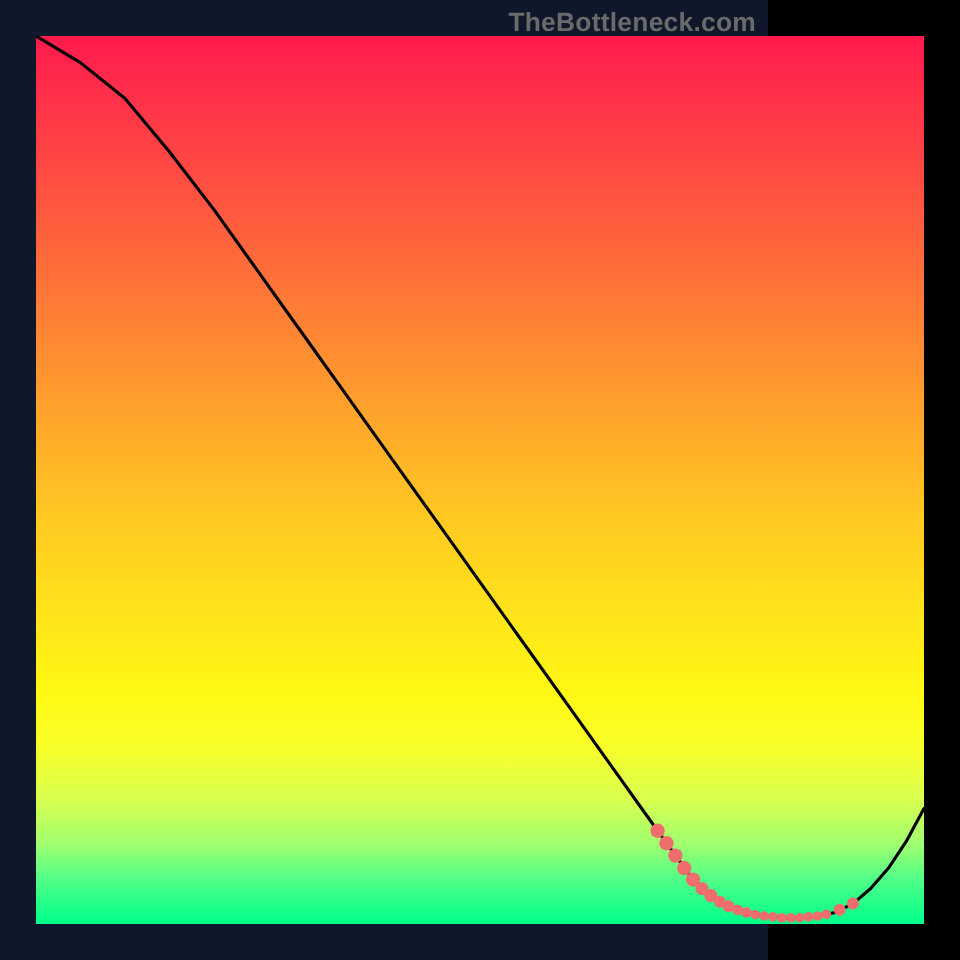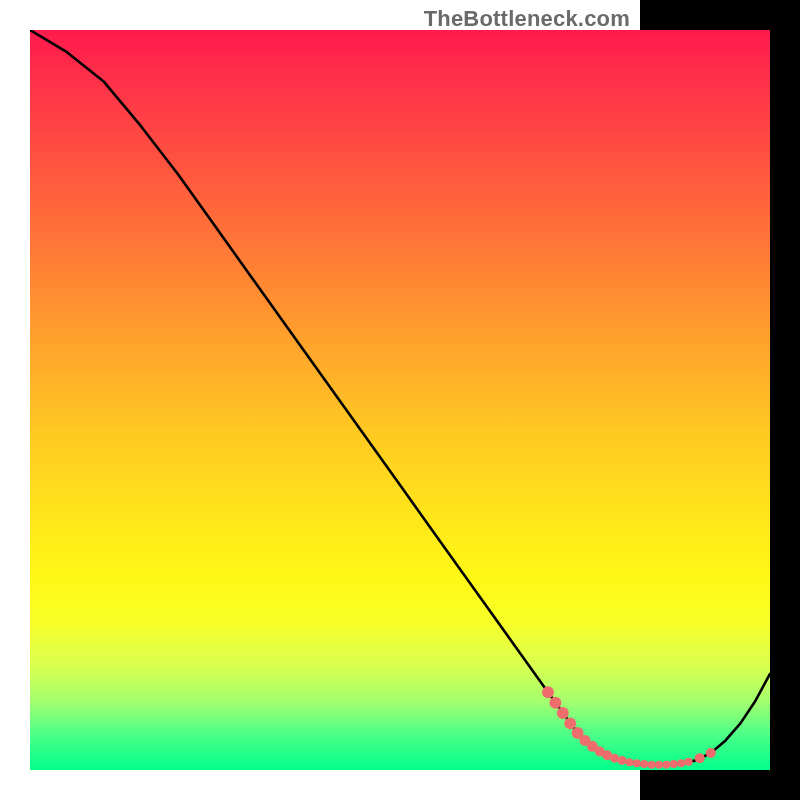--- a/index.html
+++ b/index.html
@@ -1,21 +1,21 @@
 <!DOCTYPE html>
 <html><head>
 <meta charset="utf-8">
 <style>
   * { margin: 0; padding: 0; box-sizing: border-box; }
   html, body { width: 800px; height: 800px; background: #000; overflow: hidden; }
   .container {
     position: relative;
     width: 640px;
     height: 800px;
-    background: #ffffff;
+    background: #0f172a;
   }
   .watermark {
     position: absolute;
     top: 6px;
     right: 10px;
     font-family: Arial, Helvetica, sans-serif;
     font-size: 22px;
     font-weight: 600;
     color: #6a6a6a;
     letter-spacing: 0.2px;

